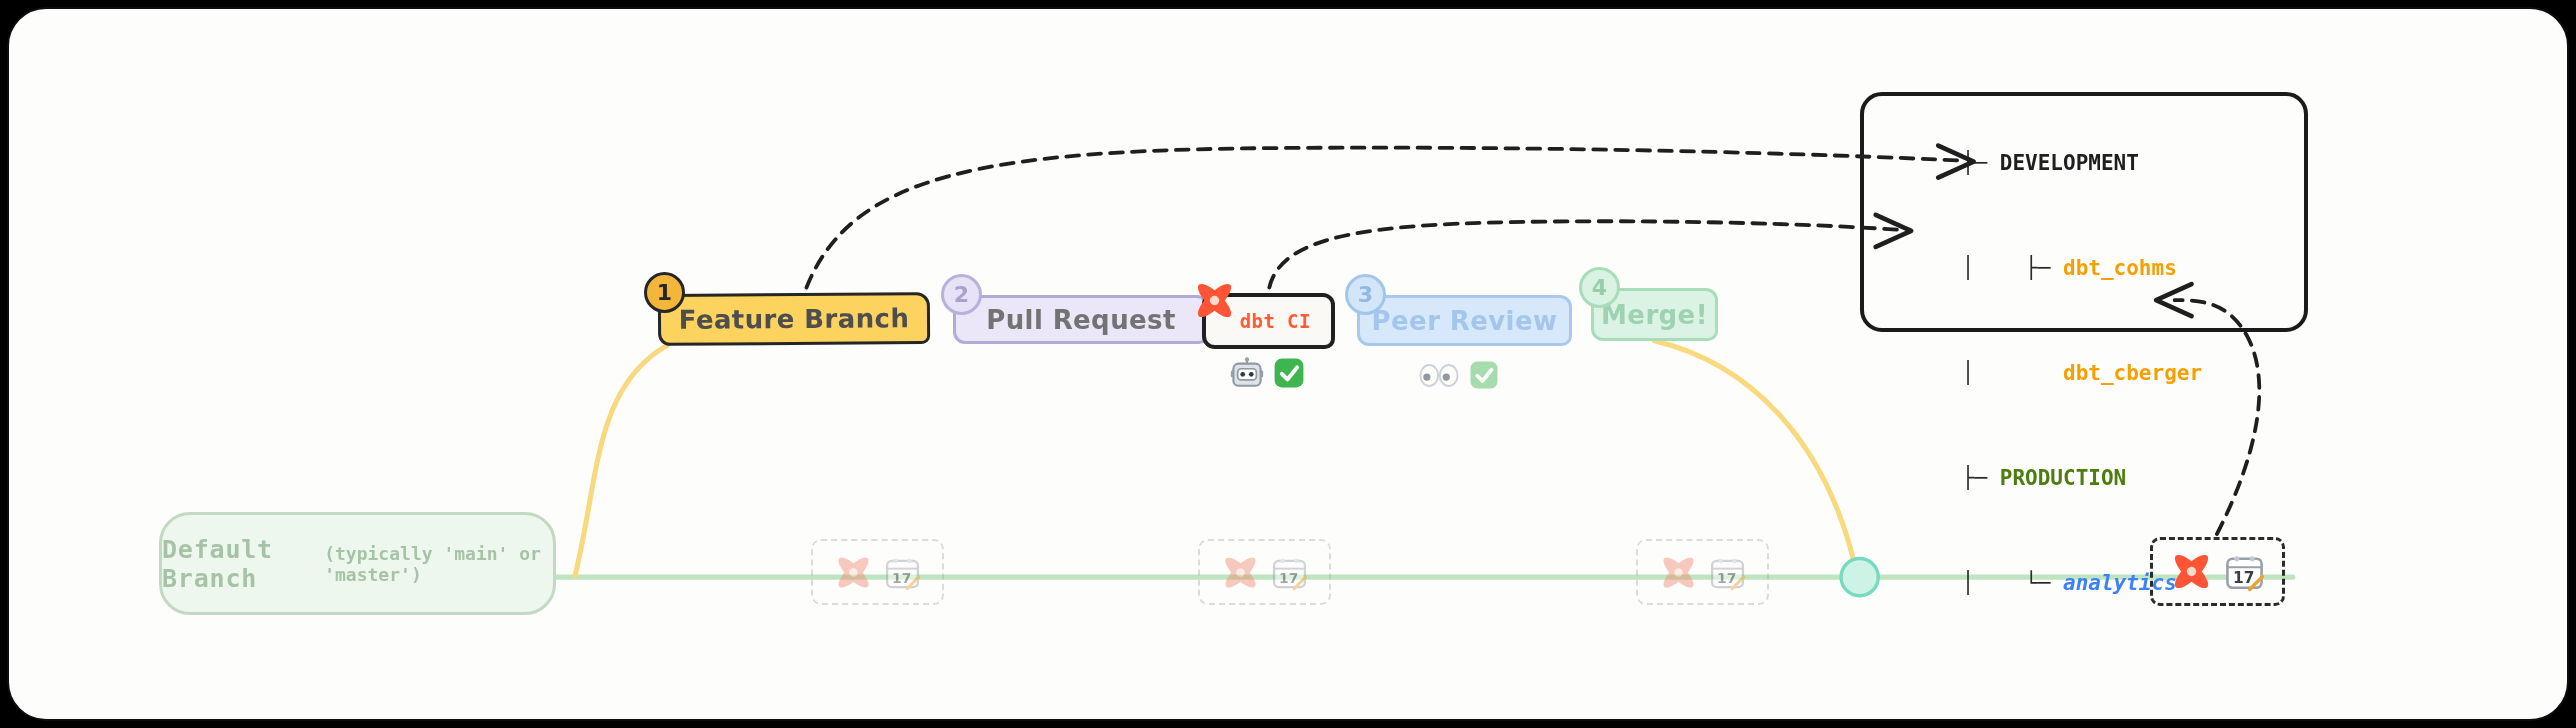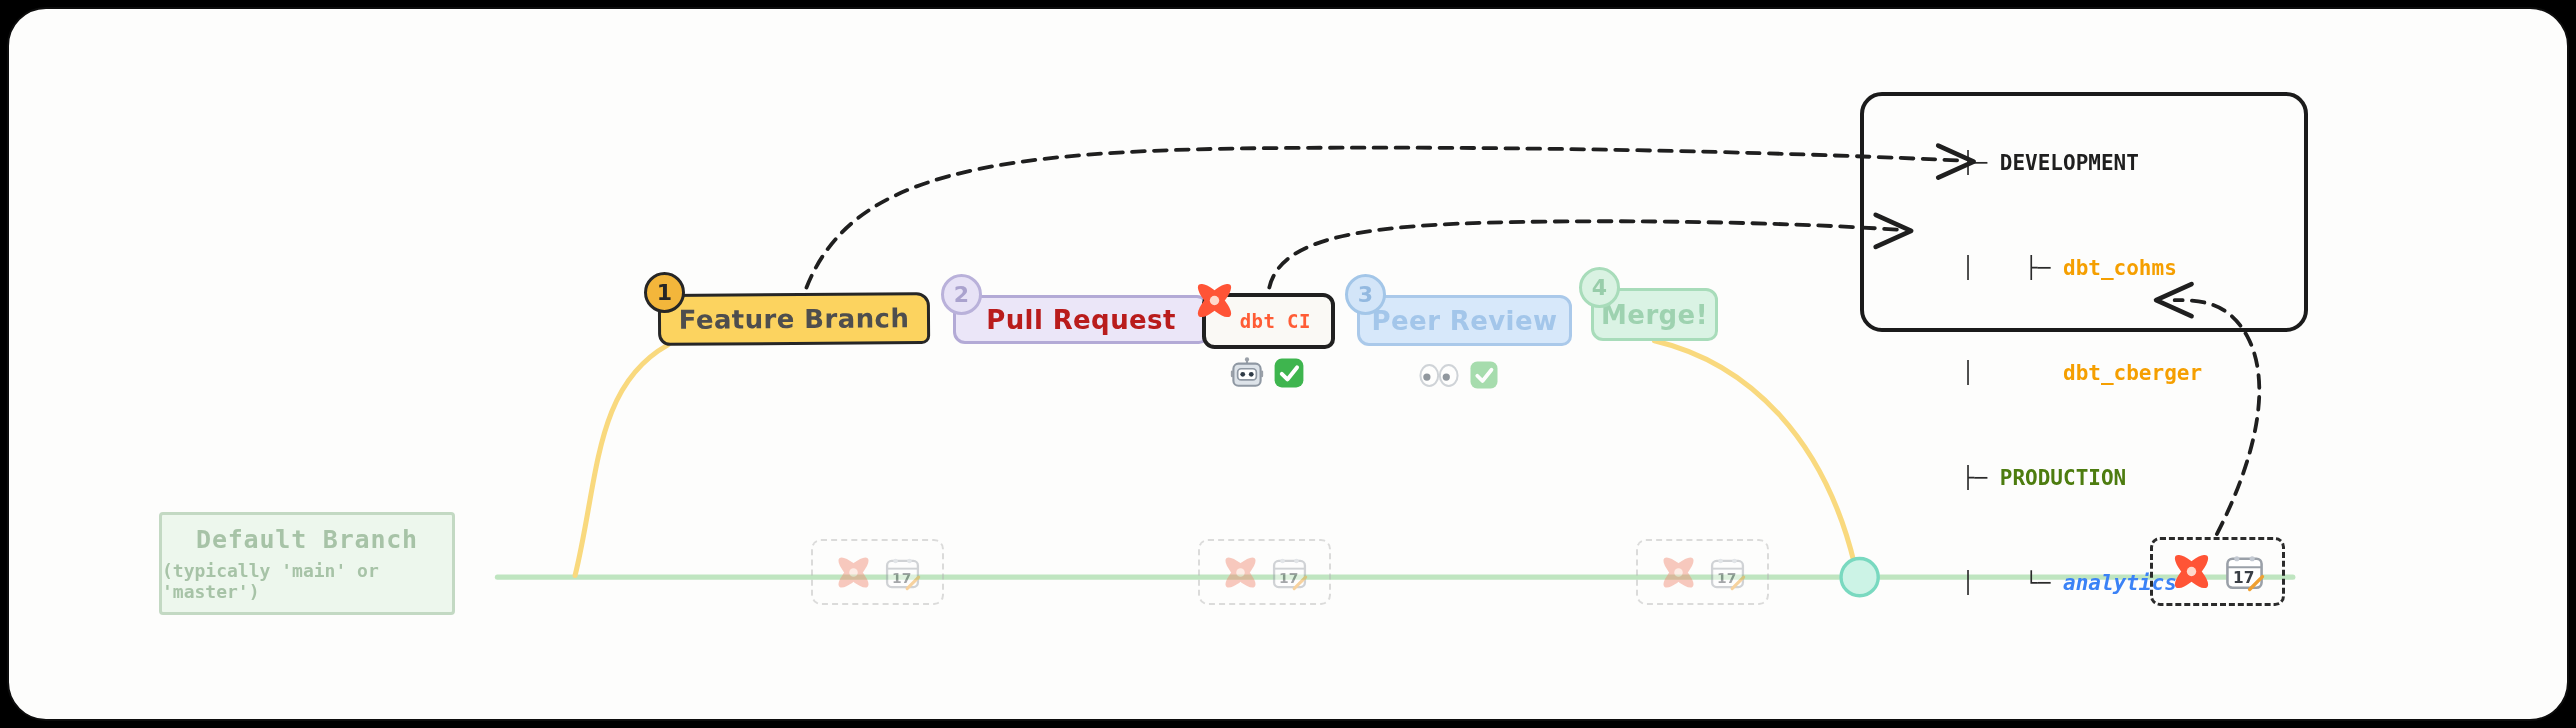--- a/index.html
+++ b/index.html
@@ -15,22 +15,22 @@
   .node{position:absolute;display:flex;align-items:center;justify-content:center;
         font-weight:700;font-size:26px;letter-spacing:0.4px;z-index:2;border-style:solid}
   .b-med{border-width:3.4px;border-radius:10px 13.5px 8.4px 12px}
   .b-thin{border-width:3px;border-radius:10px 12px 10px 12px}
   .b-thick{border-width:4.2px;border-radius:10px 12px 10px 12.7px}
   .mono{font-family:"DejaVu Sans Mono",monospace}
 
   .badge{position:absolute;width:41px;height:41px;border-radius:50%;border:3px solid;
          display:flex;align-items:center;justify-content:center;font-size:22px;font-weight:700;z-index:3}
 
-  .default-branch{position:absolute;left:157px;top:510px;width:296px;height:103px;
-        border:3.4px solid;border-radius:4px;display:flex;flex-direction:column;gap:6px;
+  .default-branch{position:absolute;left:157px;top:510px;width:397px;height:103px;
+        border:3.4px solid;border-radius:31px;display:flex;flex-direction:row;gap:6px;
         align-items:center;justify-content:center;z-index:2}
   .default-branch .main{font-size:25px;font-weight:700;letter-spacing:0.8px}
   .default-branch .sub{font-size:18px;font-weight:700}
 
   .env-panel{position:absolute;left:1858px;top:90px;width:448px;height:240px;background:#fdfdfc;
         border:4.2px solid #1b1b1b;border-radius:22px;padding:15px 0 0 22px;z-index:2}
   .env-line{font-family:"DejaVu Sans Mono",monospace;font-size:21px;line-height:35px;white-space:pre}
   .env-line .env-prefix{font-weight:400;color:#2a2a2a}
   .env-line .env-name{font-weight:700}
 
@@ -107,21 +107,21 @@
     <div class="sub">(typically 'main' or 'master')</div>
   </div>
 
   <div class="node b-med" style="left: 656px; top: 291px; width: 272px; height: 52px; transform: rotate(-0.4deg); background: rgb(252, 211, 95); color: rgb(78, 78, 78); border-color: rgb(38, 38, 38);">
     <span>Feature Branch</span>
   </div>
   <div class="badge" style="left: 642px; top: 270px; background: rgb(243, 182, 59); color: rgb(38, 38, 38); border-color: rgb(38, 38, 38);">
     <span>1</span>
   </div>
 
-  <div class="node b-thin" style="left: 951px; top: 293px; width: 256px; height: 49px; background: rgb(235, 230, 248); color: #b91c1c; border-color: rgb(179, 170, 214);">
+  <div class="node b-thin" style="left: 951px; top: 293px; width: 256px; height: 49px; background: rgb(235, 230, 248); color: #737373; border-color: rgb(179, 170, 214);">
     <span>Pull Request</span>
   </div>
   <div class="badge" style="left: 939px; top: 272px; background: rgb(231, 226, 246); color: rgb(170, 162, 206); border-color: rgb(185, 177, 218);">
     <span>2</span>
   </div>
 
   <div class="node b-thick mono" style="left: 1200px; top: 291px; width: 133px; height: 56px; font-size: 19px; background: rgb(250, 249, 245); color: rgb(255, 92, 53); border-color: rgb(32, 32, 32);">
     <svg class="i48 dbtci-logo dbt-vivid" viewBox="0 0 48 48" width="41" height="41">
           <use href="#sym-dbt"></use>
         </svg>

